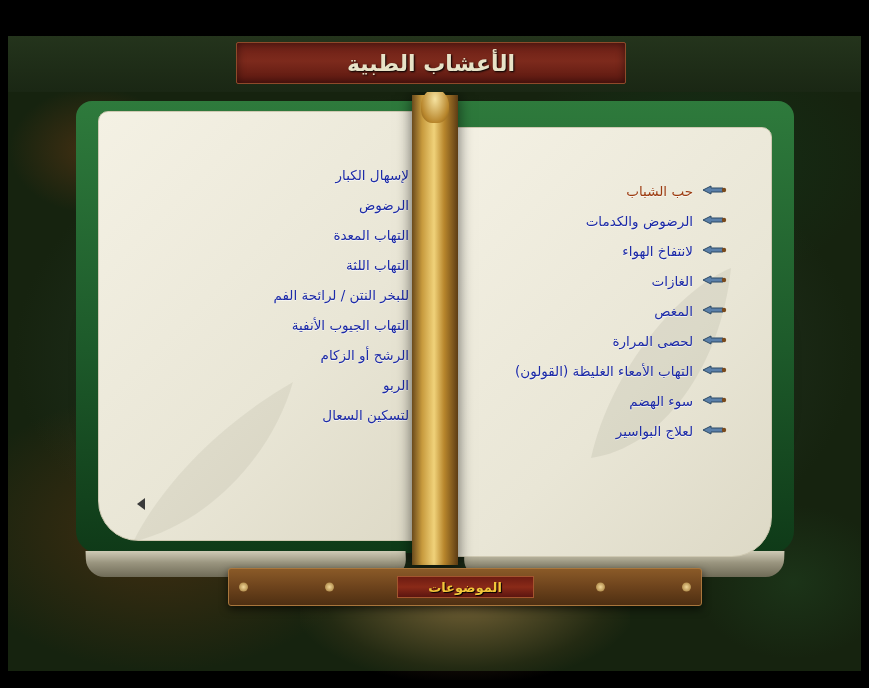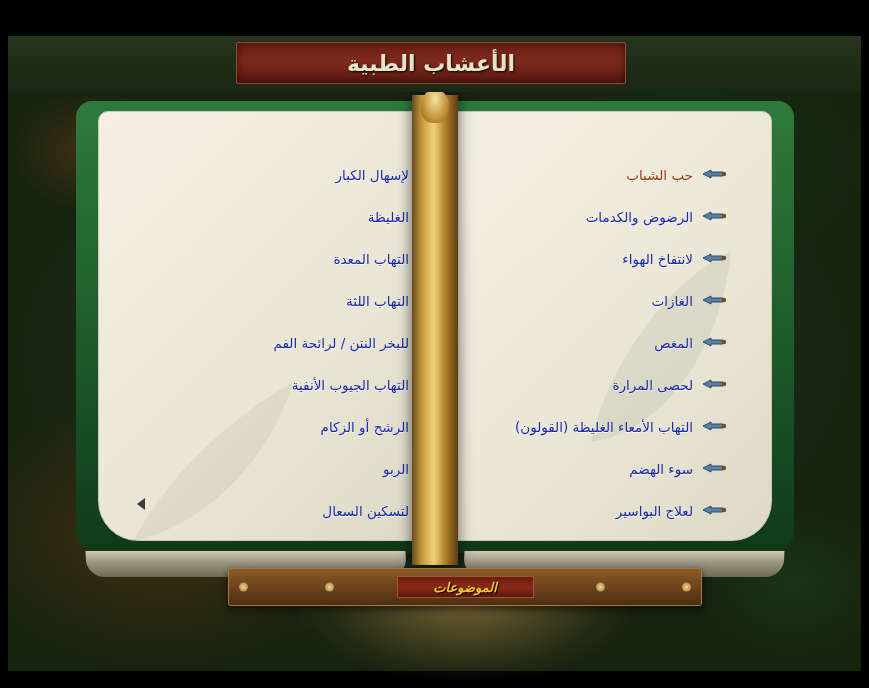--- a/index.html
+++ b/index.html
@@ -78,21 +78,21 @@
     left: 70px; top: 95px;
     width: 730px; height: 470px;
   }
   .page {
     position: absolute;
     top: 16px;
     width: 330px; height: 430px;
     background: linear-gradient(135deg, #f4f1e4, #e9e6d6 60%, #ddd9c6);
     border: 1px solid #cfc9b2;
   }
-  .page-right { right: 28px; border-radius: 4px 10px 40px 4px; }
+  .page-right { right: 28px; border-radius: 4px 10px 40px 4px; margin-top: 16px; }
   .page-left  { left: 28px;  border-radius: 10px 4px 4px 40px; }
 
   
   .edge {
     position: absolute;
     bottom: -12px;
     height: 26px;
     background: linear-gradient(#cfcbb6, #9a957f 45%, #6f6b57);
     border-radius: 0 0 18px 18px;
   }
@@ -140,21 +140,21 @@
     top: 16px;
     width: 46px; height: 430px;
   }
   .gutter-r { left: 342px; background: linear-gradient(90deg, rgba(0,0,0,0.45), rgba(0,0,0,0)); }
 
   
   .list {
     position: absolute;
     top: 52px;
     width: 300px;
-    display: flex; flex-direction: column; gap: 20px;
+    display: flex; flex-direction: column; gap: 8px;
   }
   .list-right { right: 44px; }
   .list-left  { left: 44px; }
 
   .item {
     display: flex; align-items: center; justify-content: flex-start;
     gap: 8px;
     height: 22px;
     cursor: pointer;
   }
@@ -185,21 +185,21 @@
     background: radial-gradient(#f0d79a, #9c7331);
   }
   .shelf .stud.s1 { left: 10px; }
   .shelf .stud.s2 { left: 96px; }
   .shelf .stud.s3 { right: 96px; }
   .shelf .stud.s4 { right: 10px; }
   .shelf-plate {
     width: 137px; height: 22px;
     background: linear-gradient(#6d1c12, #8a2a18 50%, #5c1510);
     border: 1px solid #a4552e;
-    display: flex; align-items: center; justify-content: center; font-style: italic;
+    display: flex; align-items: center; justify-content: center;
   }
   .shelf-label {
     color: #f3c63a; font-size: 13px; font-weight: bold;
     text-shadow: 1px 1px 1px #000;
   }
   .shelf-glow {
     position: absolute;
     left: 300px; top: 600px;
     width: 330px; height: 80px;
     background: radial-gradient(ellipse at 50% 0%, rgba(255,190,110,0.40), rgba(255,160,80,0.06) 60%, rgba(0,0,0,0) 75%);
@@ -406,21 +406,21 @@
           </span>
           <span class="label">لإسهال الكبار</span>
         </div>
         <div class="item">
           <span class="bullet">
             <svg width="26" height="14" viewBox="0 0 26 14">
                 <path d="M2 7 L10 3 L10 5 L22 5 L22 9 L10 9 L10 11 Z" fill="#5a7fa8" stroke="#2c4a66"></path>
                 <circle cx="23" cy="7" r="2.2" fill="#7a4a1c"></circle>
               </svg>
           </span>
-          <span class="label">الغليظة</span>
+          <span class="label">الرضوض</span>
         </div>
         <div class="item">
           <span class="bullet">
             <svg width="26" height="14" viewBox="0 0 26 14">
                 <path d="M2 7 L10 3 L10 5 L22 5 L22 9 L10 9 L10 11 Z" fill="#5a7fa8" stroke="#2c4a66"></path>
                 <circle cx="23" cy="7" r="2.2" fill="#7a4a1c"></circle>
               </svg>
           </span>
           <span class="label">التهاب المعدة</span>
         </div>

